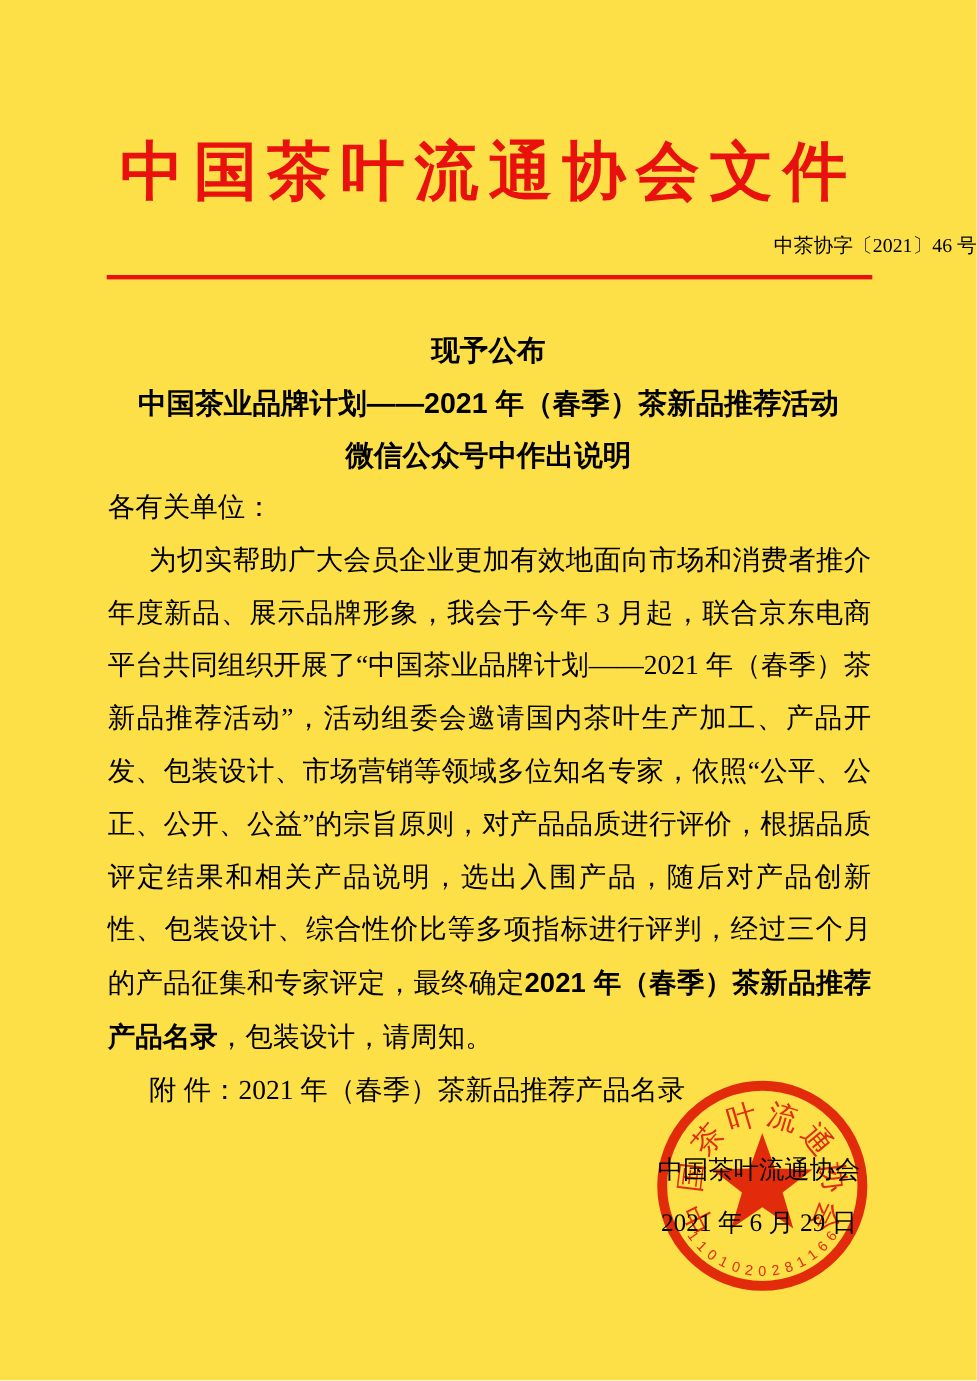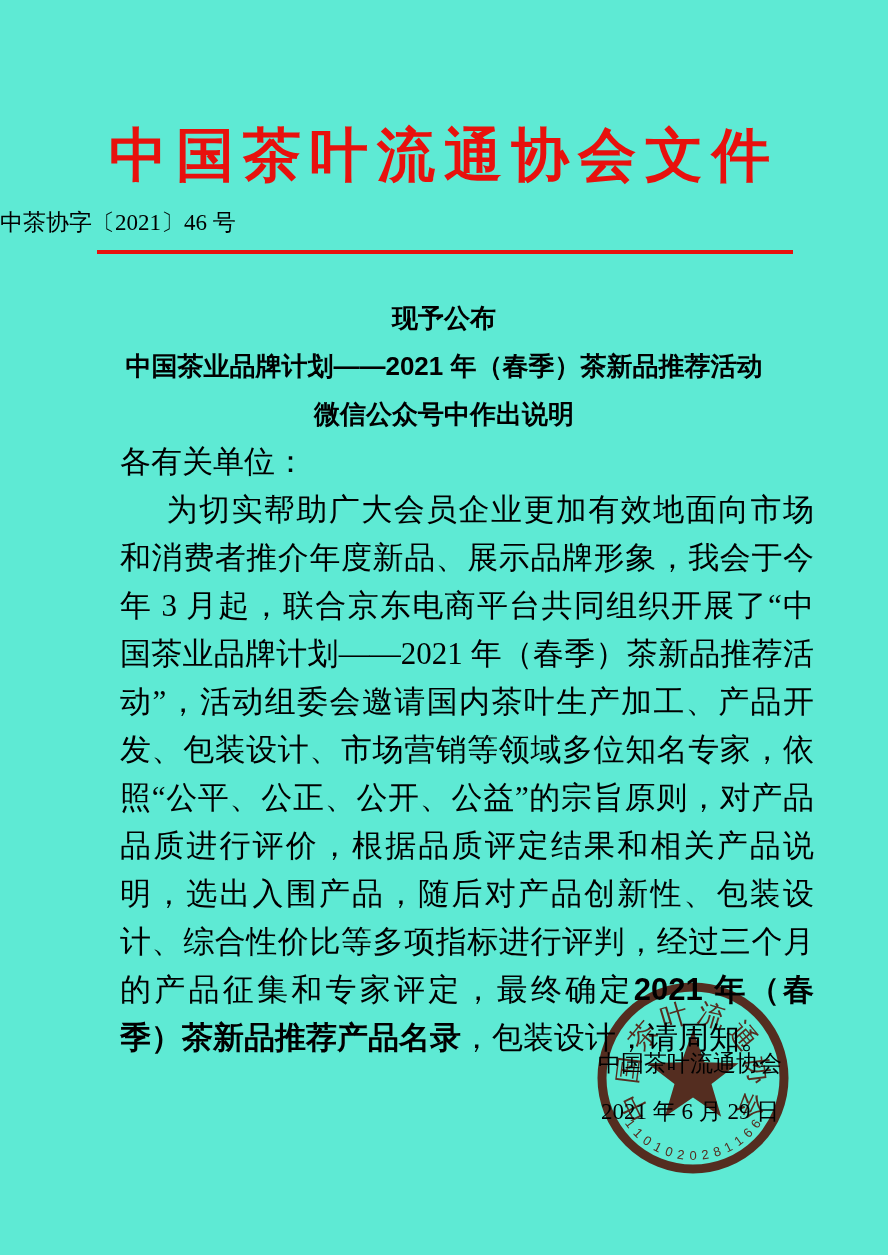--- a/index.html
+++ b/index.html
@@ -1,39 +1,39 @@
 <!DOCTYPE html>
 <html style="--red: #e8110d; --seal-red: #e2261a;"><head>
 <meta charset="utf-8">
 <style>
   * { margin:0; padding:0; box-sizing:border-box; }
   html, body { background:#ffffff; }
   .page {
     position:relative;
     width:888px; height:1255px;
-    background:#5eead4;
+    background:#fde047;
     overflow:hidden;
     color:#000;
     font-family:"Liberation Serif","DejaVu Serif",serif;
   }
   .org-title {
     position:absolute; top:124px; left:0; width:100%;
     text-align:center;
     font-family:"Liberation Serif","DejaVu Serif",serif;
     font-weight:bold;
     font-size:58px;
     line-height:64px;
     letter-spacing:9px;
     color:var(--red);
     white-space:nowrap;
   }
   .doc-number {
     position:absolute; top:208px; left:0; width:100%;
-    text-align:left;
-    font-size:23px;
+    text-align:right;
+    font-size:18px;
     line-height:30px;
     color:#000;
   }
   .red-line {
     position:absolute; top:250px; left:97px;
     width:696px; height:4px;
     background:var(--red);
     border:none;
   }
   .doc-title {
@@ -41,25 +41,24 @@
     text-align:center;
     font-family:"Liberation Sans","DejaVu Sans",sans-serif;
     font-weight:bold;
     font-size:26px;
     line-height:48px;
     color:#000;
     white-space:nowrap;
   }
   .body-text {
     position:absolute; top:438px; left:98px; width:694px;
-    font-size:31px;
+    font-size:25px;
     line-height:48px;
     text-align:justify;
     color:#000;
-    margin-left:22px;
   }
   .body-text p { margin:0; }
   .indent-2 { text-indent:1.5em; }
   .indent-1 { text-indent:0.95em; }
   .bold-seg {
     font-family:"Liberation Sans","DejaVu Sans",sans-serif;
     font-weight:bold;
   }
   .signoff {
     position:absolute; top:1040px; left:590px; width:200px;
@@ -101,20 +100,21 @@
 
   <div class="doc-title">
     <div>现予公布</div>
     <div>中国茶业品牌计划——2021 年（春季）茶新品推荐活动</div>
     <div>微信公众号中作出说明</div>
   </div>
 
   <div class="body-text">
     <p>各有关单位：</p>
     <p class="indent-2"><span>为切实帮助广大会员企业更加有效地面向市场和消费者推介年度新品、展示品牌形象，我会于今年 3 月起，联合京东电商平台共同组织开展了“中国茶业品牌计划——2021 年（春季）茶新品推荐活动”，活动组委会邀请国内茶叶生产加工、产品开发、包装设计、市场营销等领域多位知名专家，依照“公平、公正、公开、公益”的宗旨原则，对产品品质进行评价，根据品质评定结果和相关产品说明，选出入围产品，随后对产品创新性、包装设计、综合性价比等多项指标进行评判，经过三个月的产品征集和专家评定，最终确定</span><span class="bold-seg">2021 年（春季）茶新品推荐产品名录</span><span>，包装设计，请周知。</span></p>
+    <p class="indent-2">附 件：2021 年（春季）茶新品推荐产品名录</p>
   </div>
 
   <div class="signoff">
     <div>中国茶叶流通协会</div>
     <div>2021 年 6 月 29 日</div>
   </div>
 
   <svg class="seal" viewBox="0 0 196 196" xmlns="http://www.w3.org/2000/svg">
     <circle class="seal-ring" cx="98" cy="98" r="91"></circle>
     <polygon class="seal-star" points="98,50 109.5,82.2 143.6,83.2 116.5,104 126.2,136.8 98,117.5 69.8,136.8 79.5,104 52.4,83.2 86.5,82.2"></polygon>

